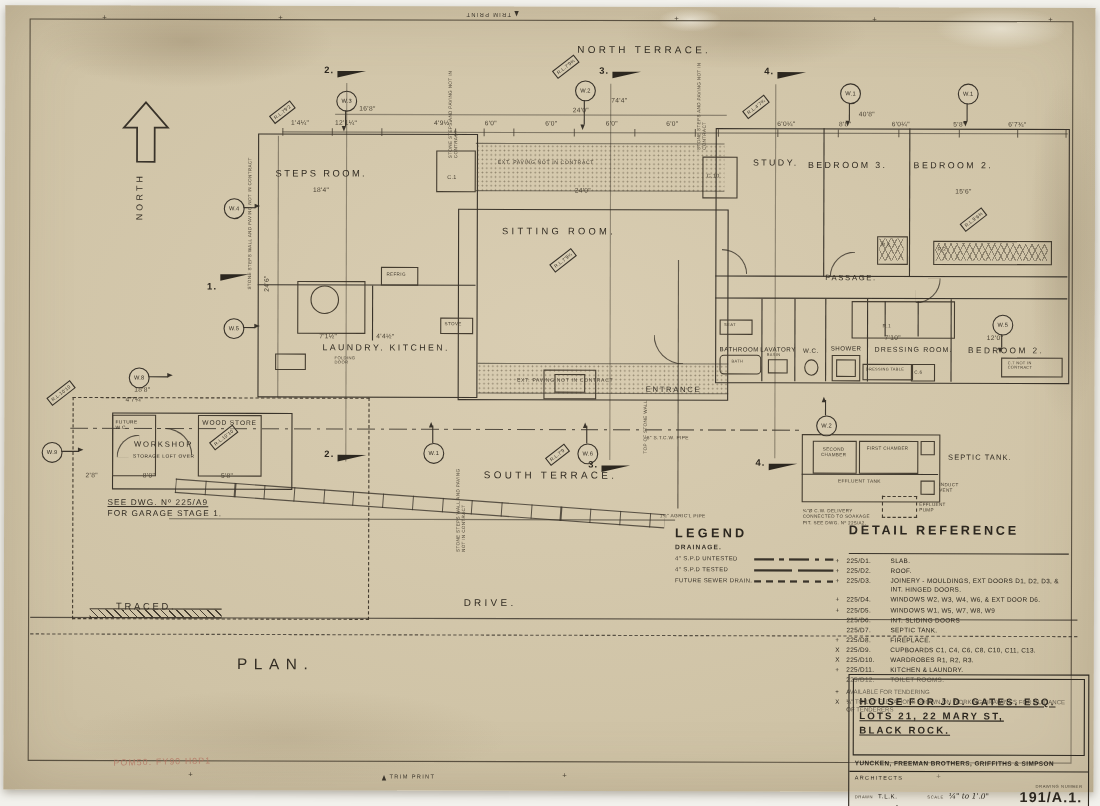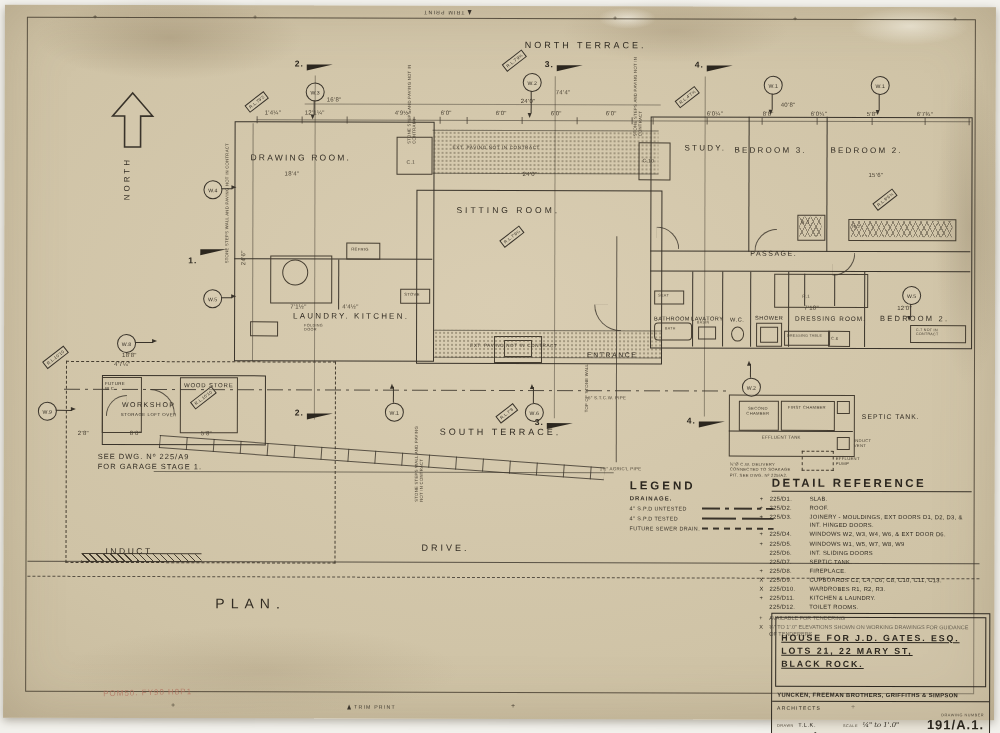--- a/index.html
+++ b/index.html
@@ -39,33 +39,33 @@
   .hatch{position:absolute;background:repeating-linear-gradient(45deg,#453d30 0 1px,transparent 1px 5px);
      border-top:1px solid #453d30;border-bottom:1px solid #453d30;}
   .arc{position:absolute;border:1px solid rgba(57,51,42,.8);border-right:none;border-bottom:none;border-radius:100% 0 0 0;}
   .steps{position:absolute;transform-origin:left top;
      background:repeating-linear-gradient(90deg, rgba(57,51,42,.8) 0 1px, transparent 1px 27px);
      border-top:1px solid rgba(57,51,42,.8);border-bottom:1px solid rgba(57,51,42,.8);}
   .dd{position:absolute;height:1.4px;opacity:.85;background:
      repeating-linear-gradient(90deg,#39332a 0 16px,transparent 16px 21px,#39332a 21px 24px,transparent 24px 29px);}
   .lnd{position:absolute;border-top:1px dashed rgba(57,51,42,.8);}
   
-  .legend{position:absolute;left:626px;top:473px;width:134px;}
+  .legend{position:absolute;left:610px;top:473px;width:134px;}
   .lg-title{font-size:11.5px;letter-spacing:3px;font-weight:bold;color:#2c271f;}
   .lg-sub{font-size:6px;font-weight:bold;letter-spacing:1px;margin-top:4px;}
   .lg-row{display:flex;align-items:center;margin-top:4px;font-size:5.4px;letter-spacing:.4px;}
   .lg-row span{flex:0 0 72px;}
   .lg-line{height:2px;flex:0 0 54px;}
   .l-dd{background:repeating-linear-gradient(90deg,#39332a 0 18px,transparent 18px 23px,#39332a 23px 27px,transparent 27px 32px);}
   .l-ld{background:repeating-linear-gradient(90deg,#39332a 0 34px,transparent 34px 40px);}
   .l-sd{background:repeating-linear-gradient(90deg,#39332a 0 6px,transparent 6px 11px);}
   
   .dref{position:absolute;left:756px;top:470px;width:242px;color:#2c271f;}
   .dr-title{font-size:11.5px;letter-spacing:2.5px;font-weight:bold;border-bottom:1.3px solid #39332a;
-     padding-bottom:2px;margin:0 30px 3px 12px;}
+     padding-bottom:14px;margin:0 30px 3px 12px;}
   .dr-row{display:flex;font-size:5.8px;line-height:1.4;letter-spacing:.3px;margin-top:1px;}
   .dr-mark{flex:0 0 10px;}
   .dr-ref{flex:0 0 40px;}
   .dr-desc{flex:1;padding-right:26px;}
   .dr-note{display:flex;font-size:5.5px;line-height:1.35;margin-top:3.5px;}
   
   .tblock{position:absolute;left:768px;top:606px;width:217px;border:1.7px solid #2c271f;
      background:rgba(214,204,178,.35);color:#2c271f;}
   .tb-client{border:1.3px solid #2c271f;margin:3px;padding:14px 5px;font-size:8.8px;letter-spacing:1.9px;
      line-height:1.5;font-weight:bold;white-space:nowrap;text-decoration:underline;}
@@ -207,62 +207,62 @@
   <div class="box" style="left:727px;top:320px;width:11px;height:13px;border-radius:50%;"></div>
   <div class="box" style="left:752px;top:316px;width:24px;height:22px;"></div>
   <div class="box" style="left:756px;top:320px;width:16px;height:14px;"></div>
   <div class="box" style="left:780px;top:324px;width:44px;height:13px;"></div>
   <div class="box" style="left:650px;top:284px;width:28px;height:12px;"></div>
   <div class="box" style="left:246px;top:316px;width:26px;height:13px;"></div>
   <div class="box" style="left:396px;top:283px;width:28px;height:13px;"></div>
   <div class="box" style="left:342px;top:237px;width:32px;height:15px;"></div>
 
   <div class="lbl" style="left:520px;top:34px;font-size:9px;letter-spacing:3px;">NORTH TERRACE.</div>
-  <div class="lbl" style="left:246px;top:147px;">DRAWING ROOM.</div>
+  <div class="lbl" style="left:246px;top:147px;">STEPS ROOM.</div>
   <div class="lbl" style="left:452px;top:199px;letter-spacing:3px;">SITTING ROOM.</div>
   <div class="lbl" style="left:680px;top:137px;font-size:8px;">STUDY.</div>
   <div class="lbl" style="left:730px;top:139px;font-size:8px;">BEDROOM 3.</div>
   <div class="lbl" style="left:826px;top:139px;font-size:8px;">BEDROOM 2.</div>
   <div class="lbl" style="left:876px;top:307px;font-size:7.5px;">BEDROOM 2.</div>
   <div class="lbl" style="left:746px;top:243px;font-size:7px;letter-spacing:1.5px;">PASSAGE.</div>
   <div class="lbl" style="left:289px;top:306px;font-size:8px;">LAUNDRY.</div>
   <div class="lbl" style="left:350px;top:306px;font-size:8px;">KITCHEN.</div>
   <div class="lbl" style="left:650px;top:309px;font-size:5.6px;letter-spacing:.5px;">BATHROOM</div>
   <div class="lbl" style="left:687px;top:309px;font-size:5.6px;letter-spacing:.5px;">LAVATORY</div>
   <div class="lbl" style="left:726px;top:310px;font-size:5.6px;letter-spacing:.5px;">W.C.</div>
   <div class="lbl" style="left:751px;top:308px;font-size:5.6px;letter-spacing:.5px;">SHOWER</div>
   <div class="lbl" style="left:791px;top:308px;font-size:6.4px;letter-spacing:1px;">DRESSING ROOM.</div>
   <div class="lbl" style="left:583px;top:345px;font-size:7px;letter-spacing:1.5px;">ENTRANCE</div>
   <div class="lbl" style="left:436px;top:421px;font-size:9px;letter-spacing:3px;">SOUTH TERRACE.</div>
   <div class="lbl" style="left:118px;top:396px;font-size:7px;letter-spacing:1.5px;">WORKSHOP</div>
   <div class="lbl" style="left:117px;top:407px;font-size:4.4px;letter-spacing:.5px;">STORAGE LOFT OVER</div>
   <div class="lbl" style="left:180px;top:377px;font-size:6px;letter-spacing:.8px;">WOOD STORE</div>
   <div class="lbl" style="left:101px;top:376px;font-size:4.4px;letter-spacing:.4px;white-space:normal;width:30px;">FUTURE W.C.</div>
-  <div class="lbl" style="left:102px;top:541px;letter-spacing:2.5px;">INDUCT.</div>
+  <div class="lbl" style="left:102px;top:541px;letter-spacing:2.5px;">TRACED.</div>
   <div class="lbl" style="left:418px;top:537px;font-size:9px;letter-spacing:3px;">DRIVE.</div>
   <div class="lbl" style="left:212px;top:590px;font-size:14px;letter-spacing:6px;">PLAN.</div>
 
   <div class="xs" style="left:738px;top:399px;width:32px;text-align:center;white-space:normal;">SECOND CHAMBER</div>
   <div class="xs" style="left:781px;top:398px;width:44px;text-align:center;white-space:normal;">FIRST CHAMBER</div>
   <div class="xs" style="left:758px;top:428px;font-size:4.4px;">EFFLUENT TANK</div>
   <div class="lbl" style="left:858px;top:406px;font-size:6.8px;letter-spacing:1px;">SEPTIC TANK.</div>
   <div class="xs" style="left:850px;top:431px;width:26px;white-space:normal;">INDUCT VENT</div>
   <div class="xs" style="left:832px;top:449px;width:28px;white-space:normal;">EFFLUENT PUMP</div>
   <div class="xs" style="left:726px;top:455px;width:64px;white-space:normal;line-height:1.3;">¾"Ø C.W. DELIVERY CONNECTED TO SOAKAGE PIT. SEE DWG. Nº 225/A2.</div>
 
   <div class="xs" style="left:448px;top:139px;font-size:4.6px;letter-spacing:.6px;">EXT. PAVING NOT IN CONTRACT</div>
   <div class="xs" style="left:466px;top:337px;font-size:4.6px;letter-spacing:.6px;">EXT. PAVING NOT IN CONTRACT</div>
   <div class="xs vtext" style="left:402px;top:42px;height:96px;">STONE STEPS AND PAVING NOT IN CONTRACT</div>
   <div class="xs vtext" style="left:628px;top:44px;height:86px;">STONE STEPS AND PAVING NOT IN CONTRACT</div>
   <div class="xs vtext" style="left:220px;top:118px;height:140px;">STONE STEPS WALL AND PAVING NOT IN CONTRACT</div>
   <div class="xs vtext" style="left:410px;top:418px;height:78px;">STONE STEPS WALL AND PAVING NOT IN CONTRACT</div>
   <div class="xs vtext" style="left:580px;top:348px;height:58px;">TOP OF STONE WALL</div>
   <div class="xs" style="left:596px;top:460px;font-size:4.4px;">1½" AGRIC'L PIPE</div>
   <div class="xs" style="left:584px;top:389px;font-size:4.4px;">6" S.T.C.W. PIPE</div>
-  <div class="lbl" style="left:94px;top:447px;font-size:7.5px;letter-spacing:1px;">SEE DWG. Nº 225/A9</div>
+  <div class="lbl" style="left:94px;top:447px;font-size:7.5px;letter-spacing:1px;text-decoration:underline;">SEE DWG. Nº 225/A9</div>
   <div class="lbl" style="left:94px;top:457px;font-size:7.5px;letter-spacing:1px;">FOR GARAGE STAGE 1.</div>
   <div class="a" style="left:100px;top:683px;font-size:8px;letter-spacing:1px;color:#b3705e;opacity:.75;transform:rotate(-1.5deg);">POM50. FY90 H8P1</div>
 
   <div class="dim" style="left:260px;top:104px;">1'4¼"</div>
   <div class="dim" style="left:300px;top:104px;">12'1¼"</div>
   <div class="dim" style="left:322px;top:91px;">16'8"</div>
   <div class="dim" style="left:390px;top:104px;">4'9½"</div>
   <div class="dim" style="left:436px;top:104px;">6'0"</div>
   <div class="dim" style="left:491px;top:104px;">6'0"</div>
   <div class="dim" style="left:546px;top:104px;">6'0"</div>

